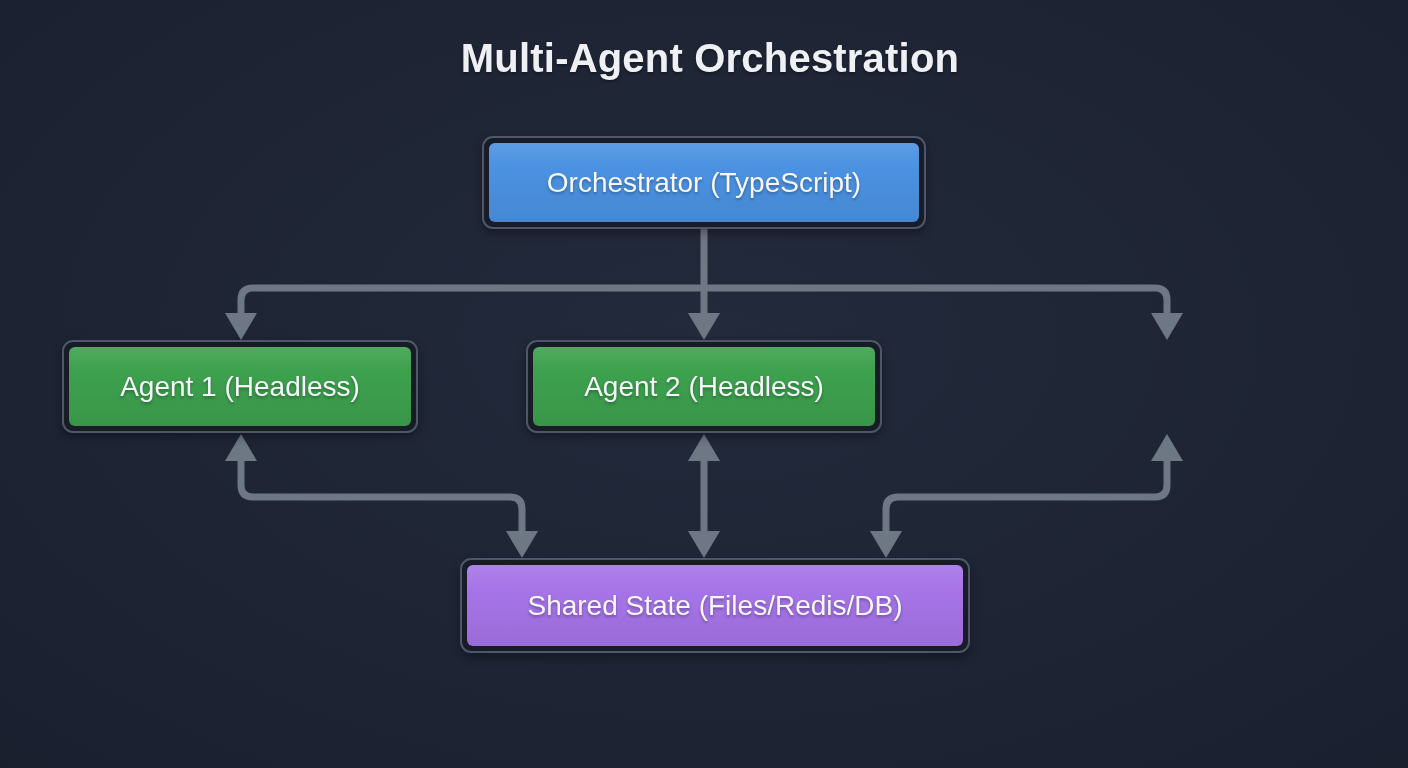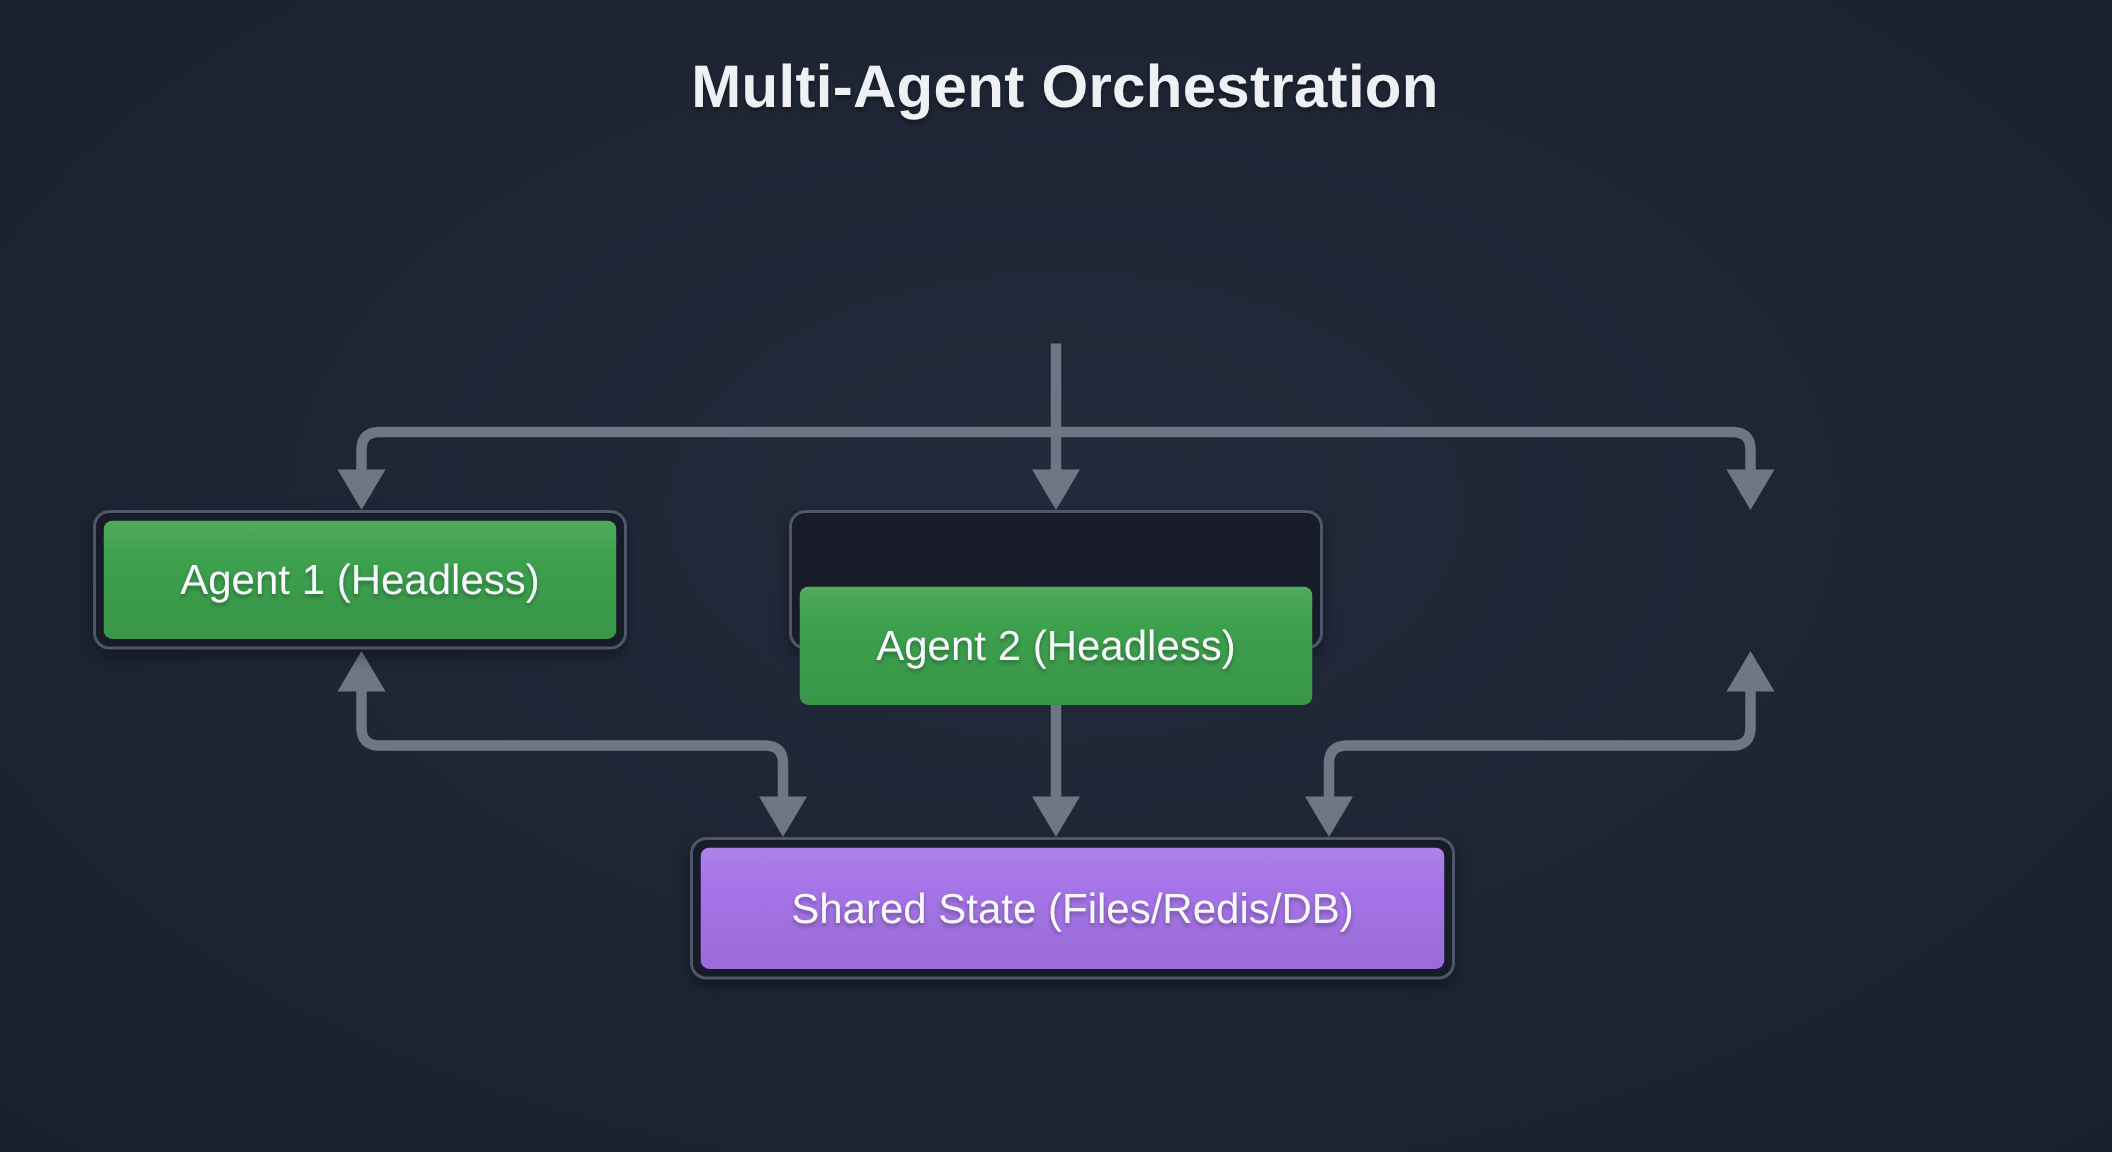--- a/index.html
+++ b/index.html
@@ -80,29 +80,34 @@
       <path class="edge-head" d="M704 558 L688 531 L720 531 Z" fill="#6e7885"></path>
     </g>
 
     <g>
       <path class="edge-stroke" d="M1167 460 L1167 485 Q1167 497 1155 497 L898 497 Q886 497 886 509 L886 532" stroke="#6e7885" stroke-width="7" stroke-linecap="butt"></path>
       <path class="edge-head" d="M1167 434 L1151 461 L1183 461 Z" fill="#6e7885"></path>
       <path class="edge-head" d="M886 558 L870 531 L902 531 Z" fill="#6e7885"></path>
     </g>
   </svg>
 
+  <div class="node" id="node-orchestrator">
+    <div class="fill" style="background-color: rgb(75, 146, 226);">
+      <span class="label">Orchestrator (TypeScript)</span>
+    </div>
+  </div>
 
   <div class="node" id="node-agent1">
     <div class="fill" style="background-color: rgb(61, 161, 78);">
       <span class="label">Agent 1 (Headless)</span>
     </div>
   </div>
 
   <div class="node" id="node-agent2">
-    <div class="fill" style="background-color: rgb(61, 161, 78); margin-top: 44px;">
+    <div class="fill" style="background-color: rgb(61, 161, 78);">
       <span class="label">Agent 2 (Headless)</span>
     </div>
   </div>
 
 
   <div class="node" id="node-shared">
     <div class="fill" style="background-color: rgb(166, 116, 232);">
       <span class="label">Shared State (Files/Redis/DB)</span>
     </div>
   </div>

